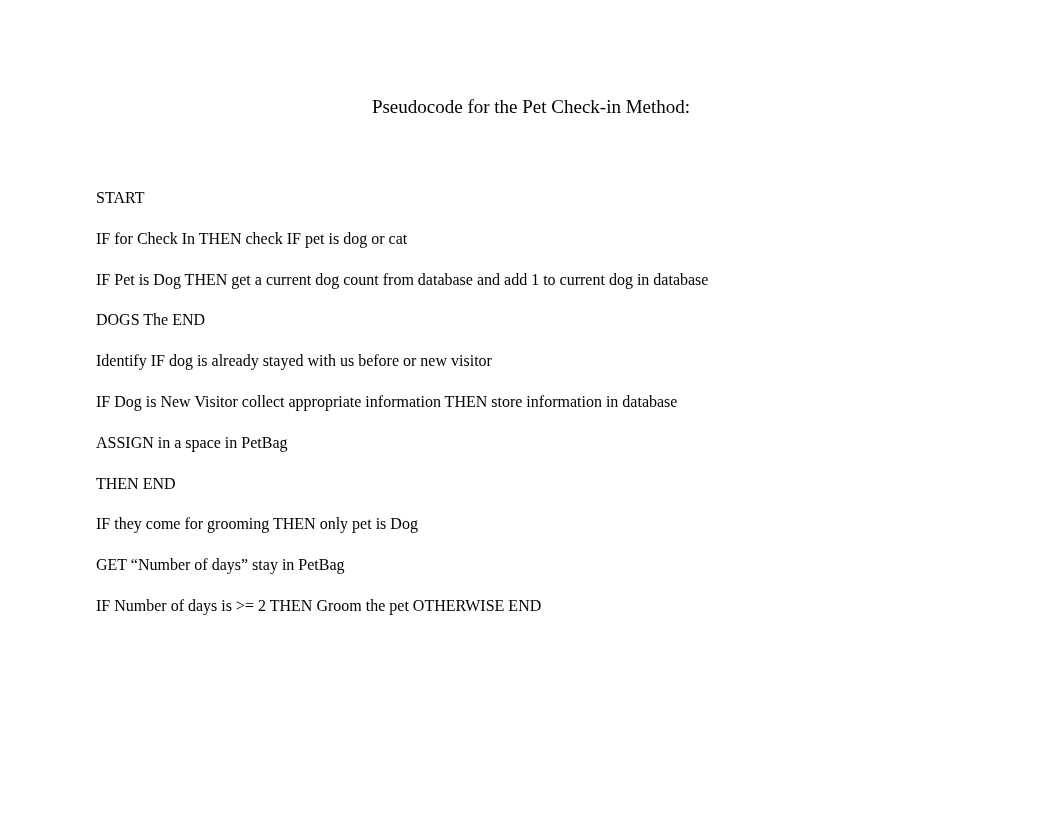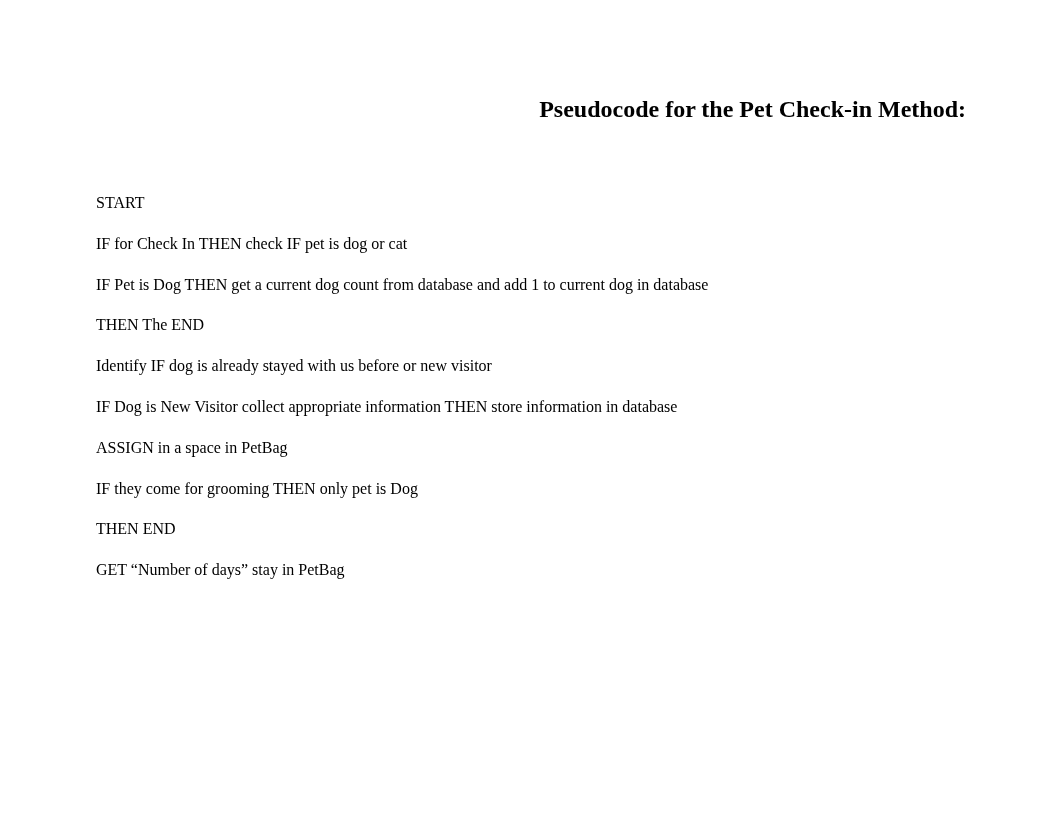--- a/index.html
+++ b/index.html
@@ -9,41 +9,42 @@
     }
     body {
       width: 1062px;
       height: 822px;
       background: #ffffff;
       font-family: "Times New Roman", Times, serif;
       color: #000000;
       padding: 96px 96px 0 96px;
     }
     .title {
-      text-align: right;
-      font-size: 24px;
-      font-weight: bold;
+      text-align: center;
+      font-size: 19px;
+      font-weight: normal;
       margin-bottom: 70px;
     }
     .line {
       font-size: 16px;
       line-height: 1.3;
       margin-bottom: 20px;
       margin-top: 12px;
     }
   </style>
 </head>
 <body>
 
 <h1 class="title">Pseudocode for the Pet Check-in Method:</h1>
 
 <div id="lines-container">
     <p class="line">START</p>
     <p class="line">IF for Check In THEN check IF pet is dog or cat</p>
     <p class="line">IF Pet is Dog THEN get a current dog count from database and add 1 to current dog in database</p>
-    <p class="line">THEN The END</p>
+    <p class="line">DOGS The END</p>
     <p class="line">Identify IF dog is already stayed with us before or new visitor</p>
     <p class="line">IF Dog is New Visitor collect appropriate information THEN store information in database</p>
     <p class="line">ASSIGN in a space in PetBag</p>
+    <p class="line">THEN END</p>
     <p class="line">IF they come for grooming THEN only pet is Dog</p>
-    <p class="line">THEN END</p>
     <p class="line">GET “Number of days” stay in PetBag</p>
+    <p class="line">IF Number of days is &gt;= 2 THEN Groom the pet OTHERWISE END</p>
   </div>
 
 </body></html>

